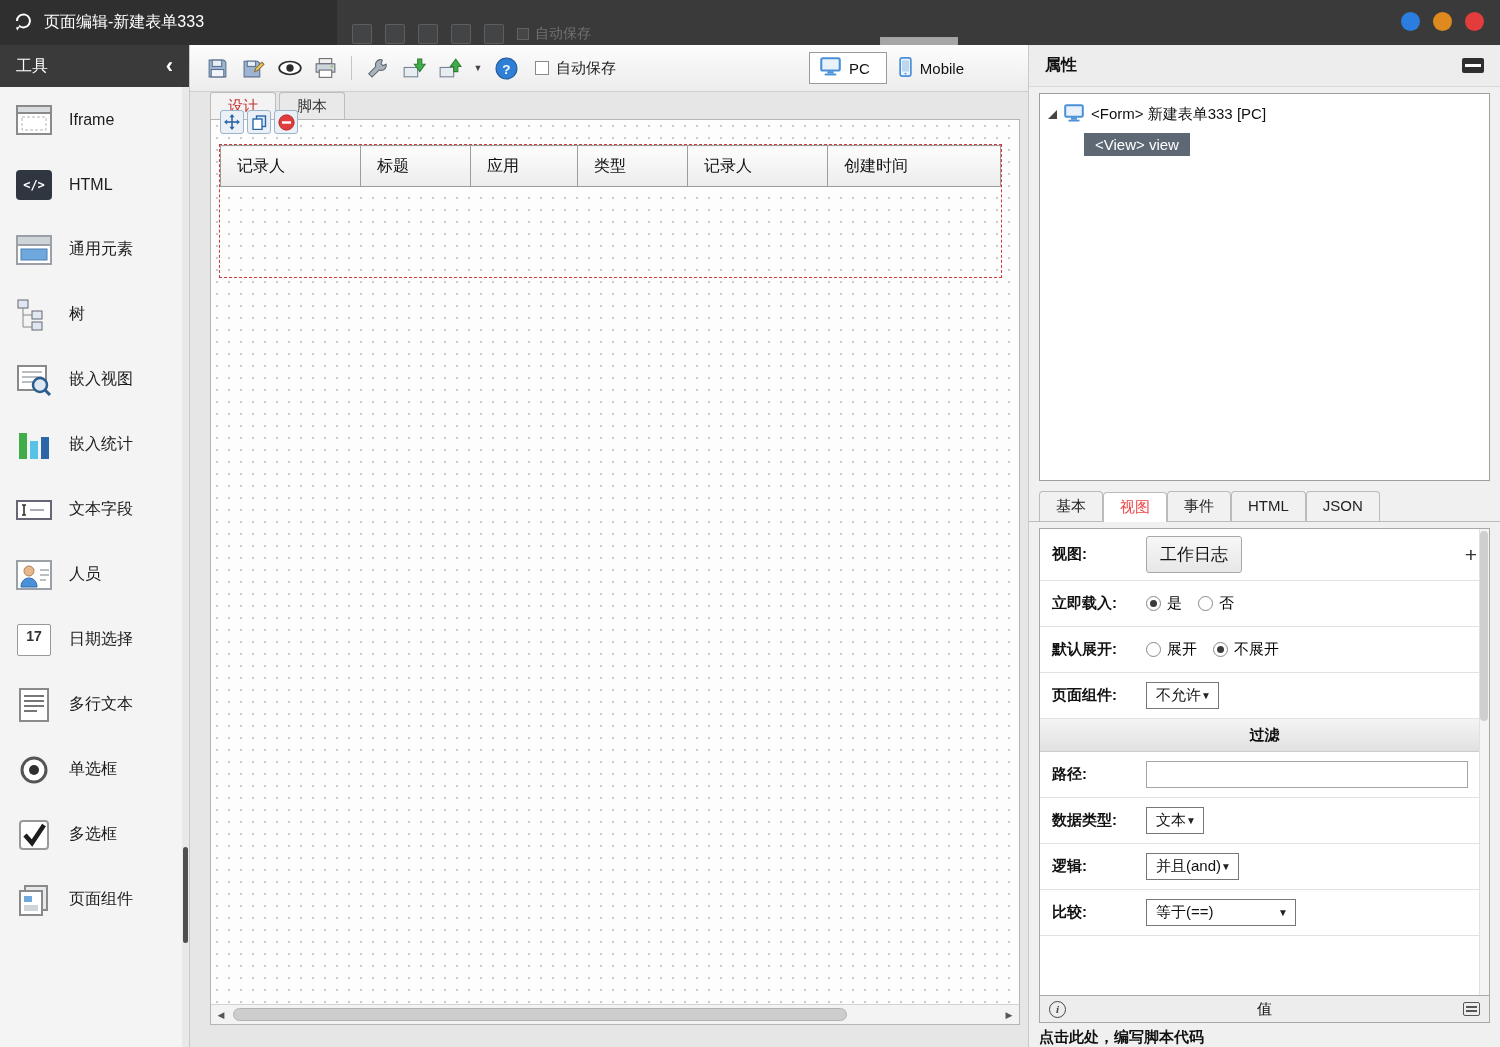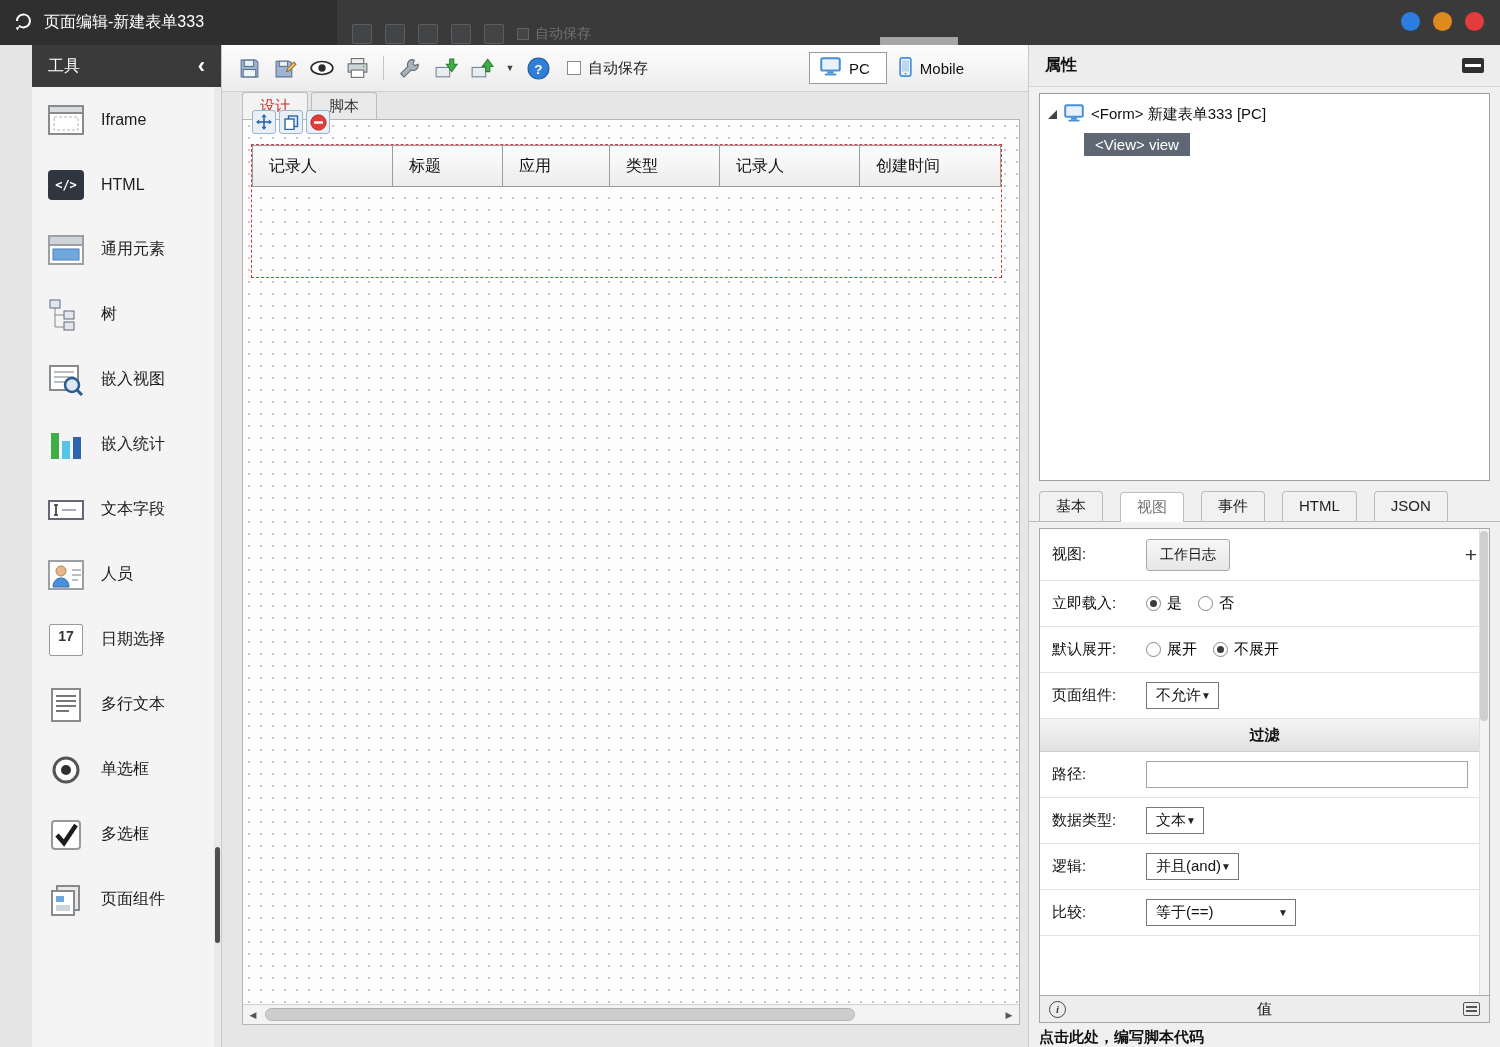--- a/index.html
+++ b/index.html
@@ -13,21 +13,21 @@
   .tb-ghost { position:absolute; left:352px; bottom:1px; display:flex; align-items:center; gap:13px; opacity:.3; }
   .ghost-sq { width:20px; height:20px; border:1px solid rgba(255,255,255,.5); background:rgba(180,200,220,.25); border-radius:2px; }
   .ghost-autosave { display:flex; align-items:center; gap:6px; color:#e6e6e6; font-size:14px; }
   .ghost-cb { width:12px; height:12px; border:1px solid rgba(255,255,255,.6); background:rgba(255,255,255,.2); }
   .ghost-dd { position:absolute; left:880px; top:37px; width:78px; height:20px; background:rgba(255,255,255,.55); border:1px solid rgba(160,160,160,.7); }
   .tb-dots { position:absolute; right:16px; top:12px; display:flex; gap:13px; }
   .dot { width:19px; height:19px; border-radius:50%; }
   .dot-blue { background:#2b7de0; } .dot-orange { background:#df8a1f; } .dot-red { background:#e23c3c; }
 
   
-  .mainrow { display:flex; height:1002px;padding-left:32px; }
+  .mainrow { display:flex; height:1002px; }
 
   
   .sidebar { width:190px; background:#f4f4f4; border-right:1px solid #c9c9c9; position:relative; overflow:hidden; flex:none; }
   .sidebar-header { height:42px; background:#3a3a3a; color:#fff; display:flex; align-items:center; justify-content:space-between; padding:0 16px; font-size:16px; }
   .collapse-glyph { font-size:22px; line-height:1; cursor:pointer; font-weight:bold; }
   .s-item { height:65px; display:flex; align-items:center; gap:15px; padding-left:14px; }
   .s-icon { width:40px; height:40px; flex:none; display:flex; align-items:center; justify-content:center; }
   .s-label { font-size:16px; color:#1c1c1c; }
   .sb-scroll { position:absolute; right:0; top:42px; bottom:0; width:7px; background:#e9e9e9; }
   .sb-thumb { position:absolute; right:1px; top:760px; width:5px; height:96px; background:#4f4f4f; border-radius:3px; }
@@ -72,36 +72,36 @@
   .panel-toggle { width:22px; height:15px; background:#2f2f2f; border-radius:2px; position:relative; cursor:pointer; }
   .panel-toggle::after { content:""; position:absolute; left:3px; right:3px; top:6px; height:3px; background:#fff; }
 
   .tree-panel { margin:6px 10px 0; height:388px; flex:none; background:#fff; border:1px solid #9e9e9e; padding:10px 8px; font-size:15px; overflow:hidden; }
   .tree-form { display:flex; align-items:center; gap:7px; color:#111; cursor:pointer; }
   .tree-arrow { width:0; height:0; border-bottom:9px solid #444; border-left:9px solid transparent; }
   .view-row { margin:8px 0 0 36px; }
   .view-badge { display:inline-block; background:#5d6874; color:#fff; padding:3px 11px; font-size:15px; cursor:pointer; }
 
   .prop-tabs { display:flex; padding:8px 0 0 10px; border-bottom:1px solid #bbb; margin-top:2px; flex:none; }
-  .ptab { padding:5px 16px; font-size:15px; border:1px solid #bbb; border-bottom:none; background:#f1f1f1; border-radius:4px 4px 0 0; margin-right:17px; color:#222; cursor:pointer; position:relative; }
-  .ptab-active { background:#fff; color:#737373; top:1px; }
+  .ptab { padding:5px 16px; font-size:15px; border:1px solid #bbb; border-bottom:none; background:#f1f1f1; border-radius:4px 4px 0 0; margin-right:0; color:#222; cursor:pointer; position:relative; }
+  .ptab-active { background:#fff; color:#ef4444; top:1px; }
 
   .prop-body { margin:6px 10px 0; background:#fff; border:1px solid #a8a8a8; flex:1; position:relative; font-size:15px; overflow:hidden; }
   .prow { display:flex; align-items:center; min-height:46px; border-bottom:1px solid #e2e2e2; padding:0 12px; }
-  .plabel { width:94px; font-weight:normal; color:#111; flex:none; }
+  .plabel { width:94px; font-weight:bold; color:#111; flex:none; }
   .filter-header { background:linear-gradient(#f4f4f4,#e1e1e1); border-bottom:1px solid #ccc; height:33px; display:flex; align-items:center; justify-content:center; font-weight:bold; color:#111; }
 
   .radio { display:flex; align-items:center; gap:6px; margin-right:16px; cursor:pointer; }
   .rdot { width:15px; height:15px; border:1px solid #888; border-radius:50%; background:#fff; position:relative; flex:none; }
   .radio.checked .rdot::after { content:""; position:absolute; inset:3px; border-radius:50%; background:#3b3b3b; }
 
   .selectbox { display:inline-flex; align-items:center; justify-content:space-between; border:1px solid #777; background:#fff; padding:3px 7px 3px 9px; cursor:pointer; color:#111; }
   .caret { font-size:10px; color:#222; }
   .textinput { width:322px; height:27px; border:1px solid #a5a5a5; background:#fff; font-size:14px; padding:0 6px; }
-  .viewbtn { background:linear-gradient(#f7f7f7,#e7e7e7); border:1px solid #a8a8a8; padding:6px 13px; font-size:14px; border-radius:3px; color:#111; cursor:pointer; }
+  .viewbtn { background:linear-gradient(#f7f7f7,#e7e7e7); border:1px solid #a8a8a8; padding:6px 13px; font-size:17px; border-radius:3px; color:#111; cursor:pointer; }
   .plusbtn { margin-left:auto; font-size:21px; color:#333; cursor:pointer; line-height:1; }
 
   .pv-scroll { position:absolute; right:0; top:0; bottom:0; width:10px; background:#f4f4f4; border-left:1px solid #e0e0e0; }
   .pv-thumb { position:absolute; top:2px; right:1px; width:8px; height:190px; background:#cfcfcf; border-radius:4px; }
 
   .prop-footer { margin:0 10px; height:27px; flex:none; background:#ededed; border:1px solid #a8a8a8; border-top:none; display:flex; align-items:center; padding:0 9px; font-size:15px; color:#111; }
   .foot-val { flex:1; text-align:center; }
   .info-circ { width:17px; height:17px; border:1.5px solid #444; border-radius:50%; font-size:11px; font-weight:bold; font-family:"Liberation Serif",serif; font-style:italic; display:flex; align-items:center; justify-content:center; color:#444; }
   .console-ic { width:17px; height:14px; border:1.5px solid #555; border-radius:2px; position:relative; }
   .console-ic::after { content:""; position:absolute; left:2px; right:2px; top:3px; height:2px; background:#555; box-shadow:0 4px 0 #555; }

